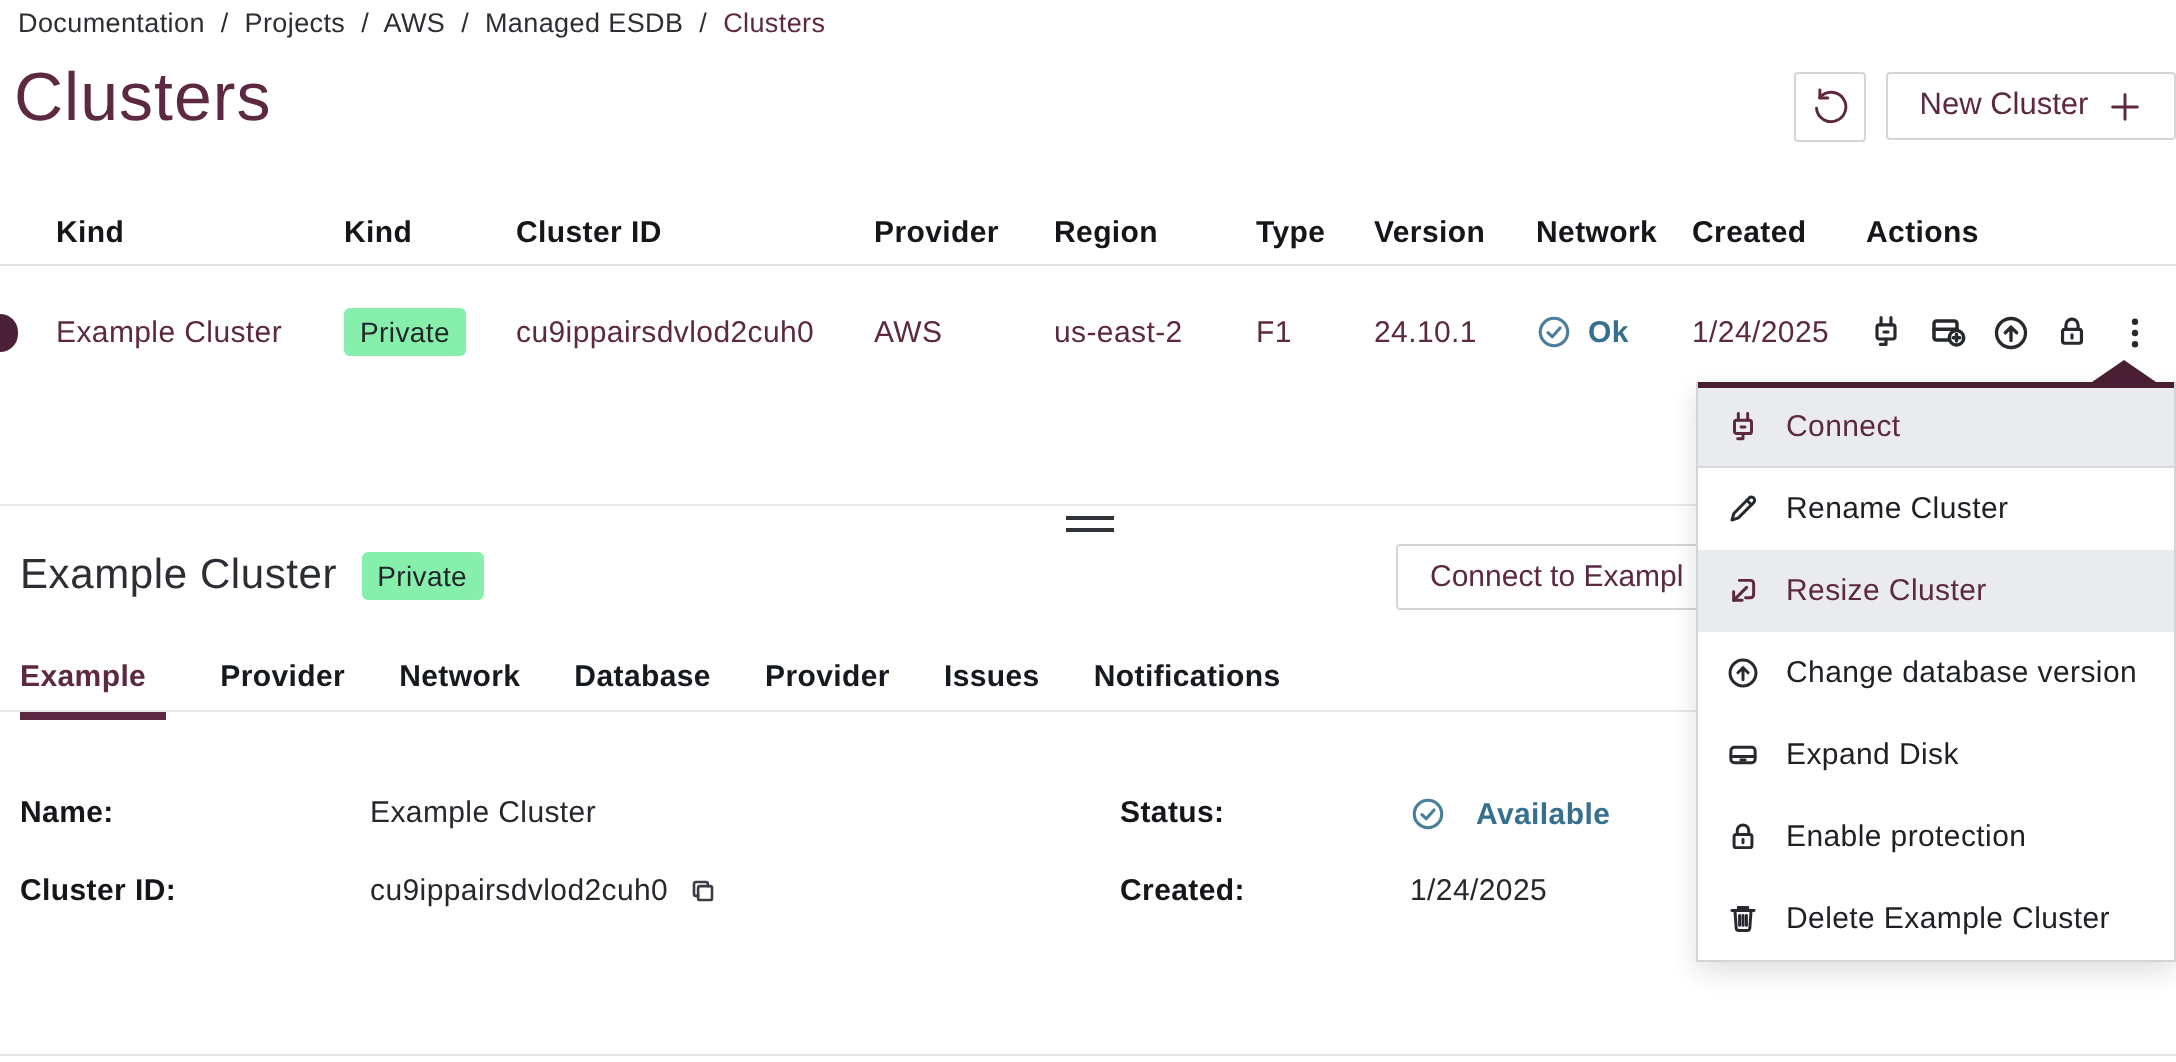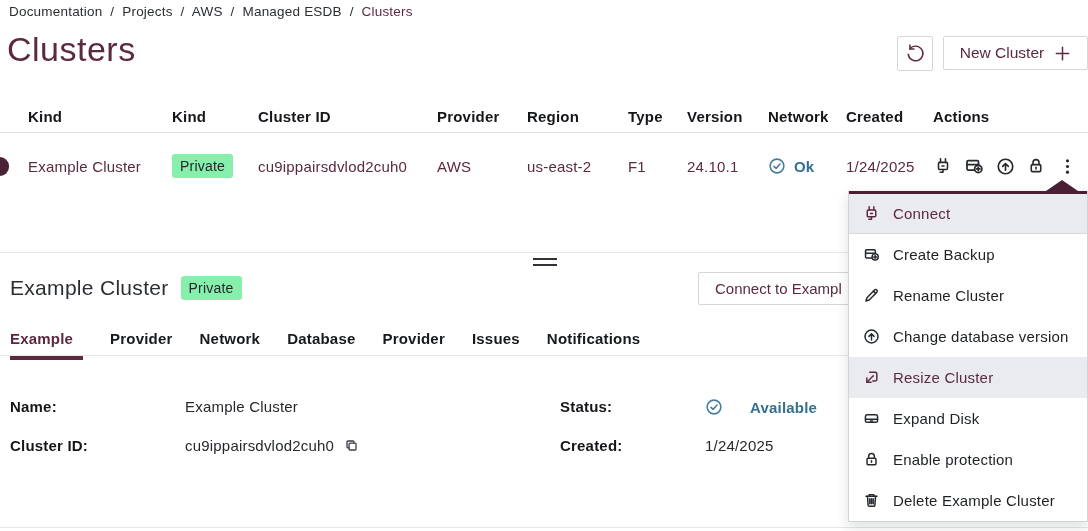--- a/index.html
+++ b/index.html
@@ -41,21 +41,21 @@
   .connect-btn { position:absolute; left:698px; top:272px; width:240px; height:33px; justify-content:flex-start; padding-left:16px; font-size:15px; white-space:nowrap; overflow:hidden; z-index:1; }
   .tabs { position:absolute; left:10px; top:330px; display:flex; gap:27px; font-size:15px; font-weight:700; color:#16191d; }
   .tab { padding-bottom:9px; cursor:pointer; }
   .tab.active { color:#5c2941; border-bottom:4px solid #5c2941; padding-right:10px; }
   .tabs-hairline { position:absolute; left:0; top:355px; width:1088px; height:1px; background:#e5e7ea; }
 
   .field-row { position:absolute; font-size:15px; height:18px; }
   .f-label { position:absolute; font-weight:700; color:#14161a; white-space:nowrap; }
   .f-value { position:absolute; color:#25282d; white-space:nowrap; display:flex; align-items:center; gap:10px; }
   .f-value .icon { color:#3a3e44; cursor:pointer; }
-  .status-val { color:#35708e; font-weight:700; display:flex; gap:27px; }
+  .status-val { color:#35708e; font-weight:700; display:flex; gap:15px; }
   .status-val .icon { color:#4a7f9b; }
 
   .page-bottom-line { position:absolute; left:0; top:527px; width:1088px; height:1px; background:#e3e5e8; }
 
   
   .context-menu { position:absolute; left:848px; top:191px; width:240px; z-index:10; background:#fff;
     border:1px solid #d2d4d8; border-top:none; box-shadow:0 5px 12px rgba(30,33,38,.14); }
   .menu-topbar { height:3px; background:#4a1f33; }
   .menu-pointer { position:absolute; top:-11px; left:197px; width:0; height:0; border-left:16px solid transparent; border-right:16px solid transparent; border-bottom:11px solid #4a1f33; }
   .menu-item { height:41px; display:flex; align-items:center; gap:13px; padding-left:14px; font-size:15px; color:#1d2024; cursor:pointer; background:#fff; }
@@ -239,61 +239,50 @@
       <span class="icon">
         <svg viewBox="0 0 16 16" width="17" height="17">
             <path d="M5.8 1.6v3.2M10.2 1.6v3.2"></path>
             <rect x="4" y="4.8" width="8" height="6.3" rx="1"></rect>
             <path d="M7.1 8h1.8M8 11.1v2.4H5.5"></path>
           </svg>
       </span>
       <span>Connect</span>
     </div>
 
-    <div class="menu-item">
-      <span class="icon">
-        <svg viewBox="0 0 16 16" width="17" height="17">
-            <rect x="2.4" y="3.6" width="9.2" height="7.6" rx="1"></rect>
-            <path d="M2.4 6.9h9.2"></path>
-            <circle cx="11.4" cy="10.3" r="2.9" fill="#fff"></circle>
-            <path d="M11.4 9v2.6M10.1 10.3h2.6"></path>
-          </svg>
-      </span>
-      <span>Create Backup</span>
-    </div>
 
     <div class="menu-item">
       <span class="icon">
         <svg viewBox="0 0 16 16" width="17" height="17">
             <path d="M2.8 13.2l.9-3.1 7.2-7.3a1.5 1.5 0 0 1 2.1 2.2L5.8 12.2l-3 1z"></path>
             <path d="M9.8 3.9l2.1 2.1"></path>
           </svg>
       </span>
       <span>Rename Cluster</span>
-    </div>
-
-    <div class="menu-item">
-      <span class="icon">
-        <svg viewBox="0 0 16 16" width="17" height="17">
-            <circle cx="8" cy="8" r="6.1"></circle>
-            <path d="M8 11.2V5.5M5.6 7.9 8 5.5l2.4 2.4"></path>
-          </svg>
-      </span>
-      <span>Change database version</span>
     </div>
 
     <div class="menu-item hl">
       <span class="icon">
         <svg viewBox="0 0 16 16" width="17" height="17">
             <path d="M6.3 3h5.2A1.5 1.5 0 0 1 13 4.5v5.2a1.5 1.5 0 0 1-1.5 1.5H9.2"></path>
             <path d="M9.7 6.3 3.6 12.4"></path>
             <path d="M3.6 8.4v4h4"></path>
           </svg>
       </span>
       <span>Resize Cluster</span>
+    </div>
+
+    <div class="menu-item">
+      <span class="icon">
+        <svg viewBox="0 0 16 16" width="17" height="17">
+            <circle cx="8" cy="8" r="6.1"></circle>
+            <path d="M8 11.2V5.5M5.6 7.9 8 5.5l2.4 2.4"></path>
+          </svg>
+      </span>
+      <span>Change database version</span>
     </div>
 
     <div class="menu-item">
       <span class="icon">
         <svg viewBox="0 0 16 16" width="17" height="17">
             <rect x="2.3" y="4.4" width="11.4" height="7.2" rx="1.6"></rect>
             <path d="M2.3 8.7h11.4"></path>
             <path d="M7 10.4h2"></path>
           </svg>
       </span>

